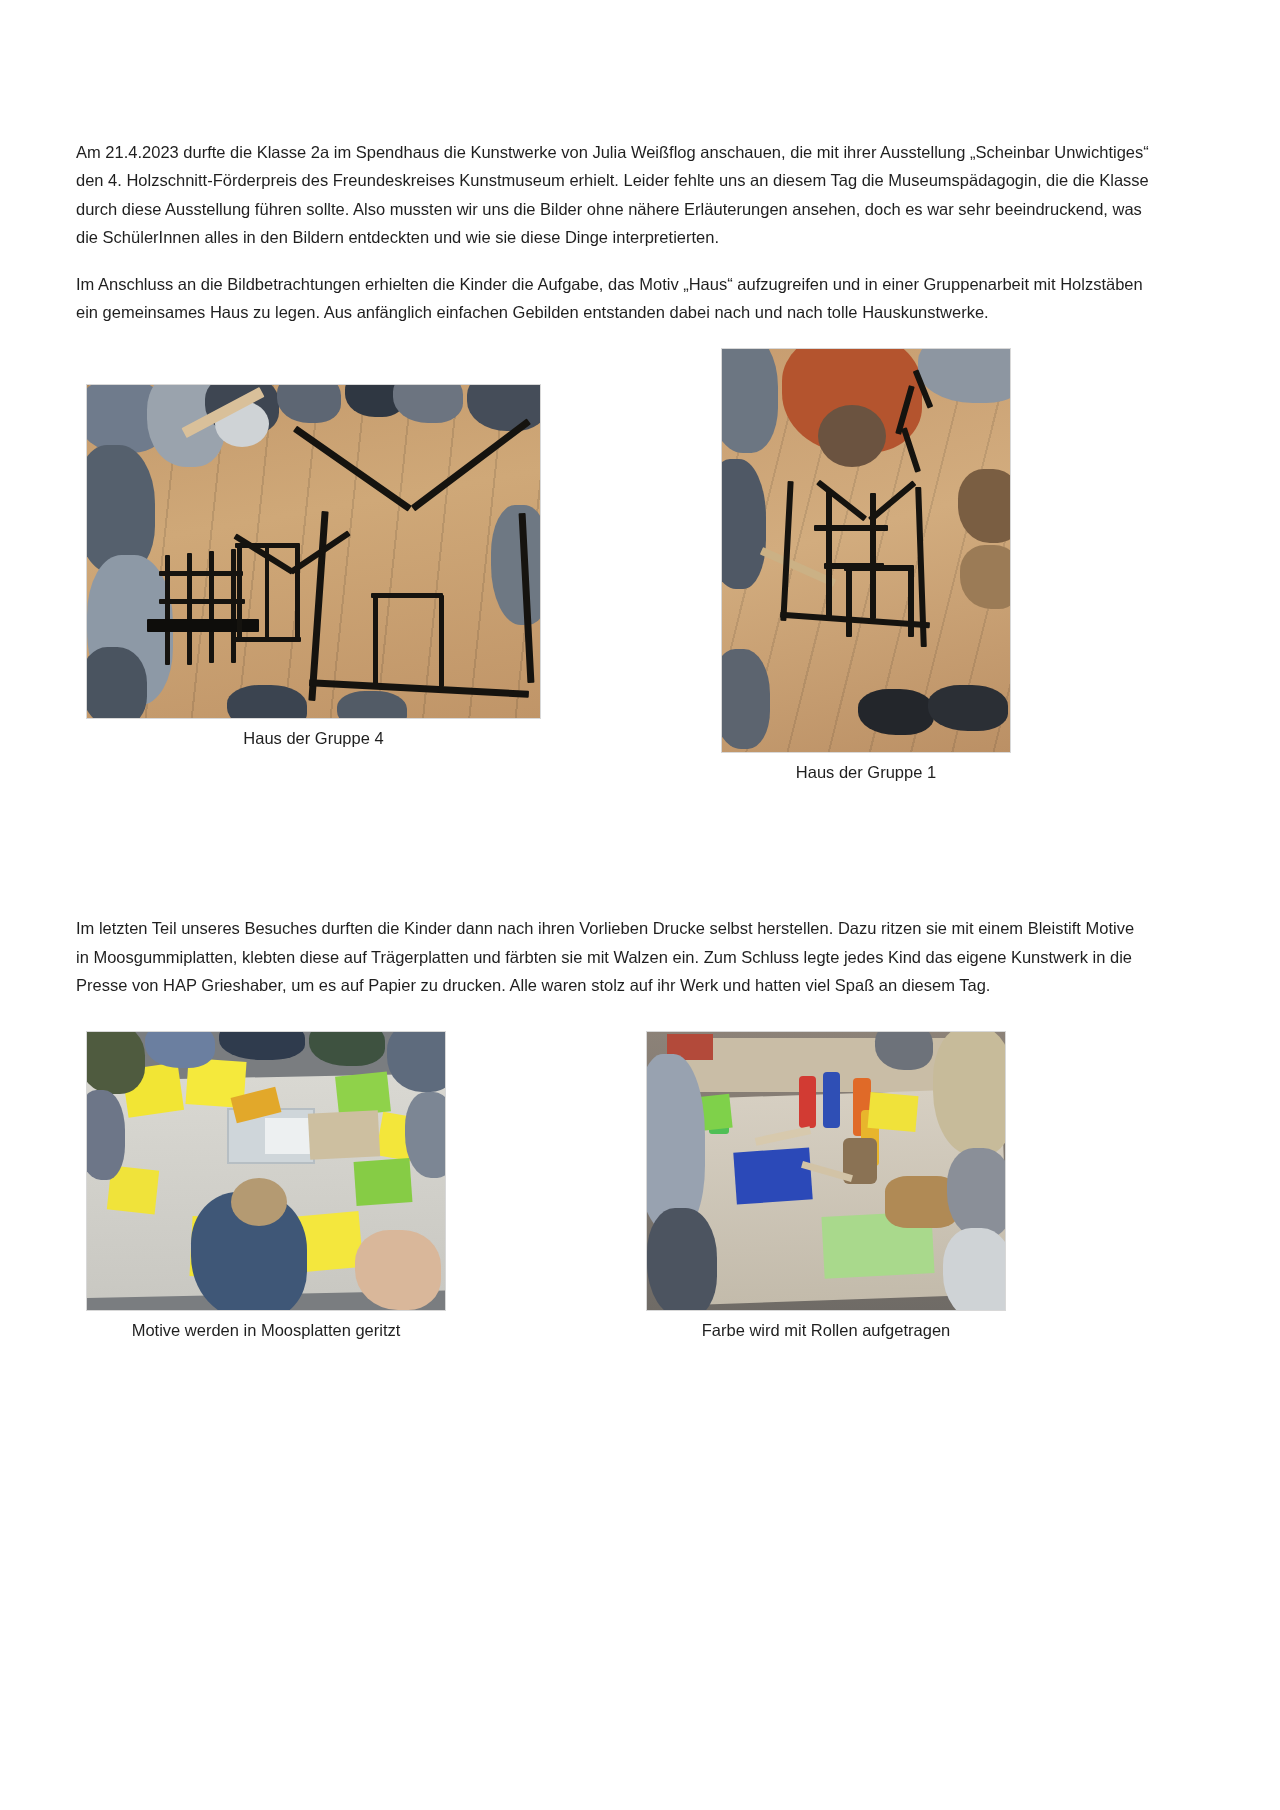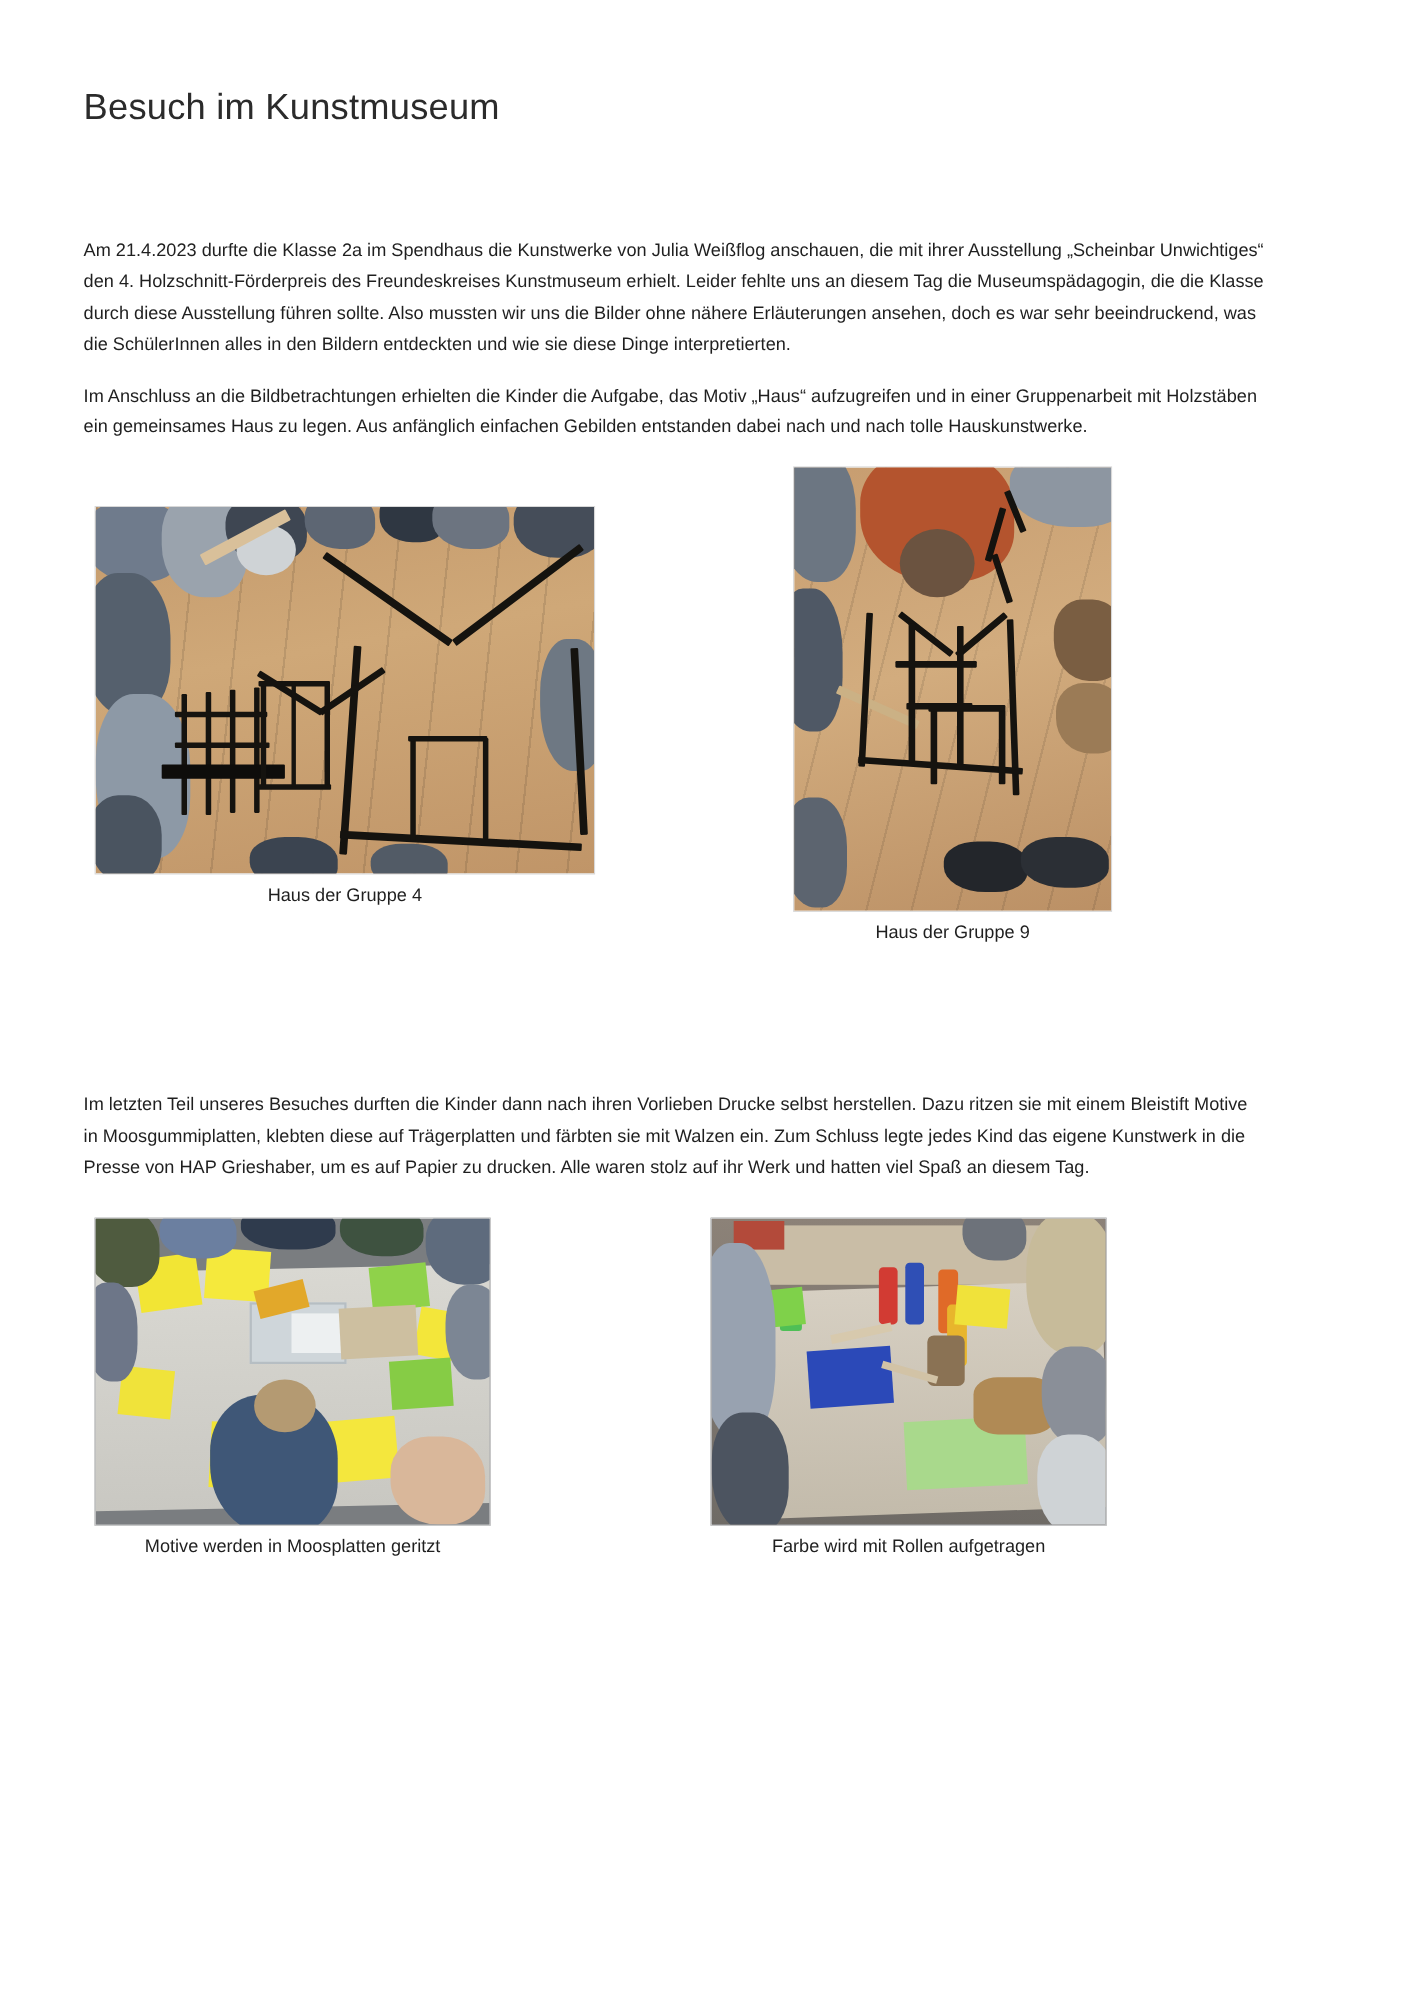--- a/index.html
+++ b/index.html
@@ -30,21 +30,21 @@
     letter-spacing: 0.2px;
   }
   .para {
     font-size: 16.5px;
     line-height: 1.72;
     color: #1f1f1f;
     margin: 0 0 18px 0;
     max-width: 1075px;
     text-align: left;
   }
-  .para.first { margin-top: 98px; }
+  .para.first { margin-top: 78px; }
 
   .figures-row-1 {
     position: relative;
     height: 470px;
     margin-top: 6px;
   }
   .fig {
     position: absolute;
   }
   .photo {
@@ -119,21 +119,20 @@
     position: relative;
     height: 330px;
     margin-top: 14px;
   }
 </style>
 </head>
 <body>
 
 <div class="page">
 
-  <h1 class="doc-title">Besuch im Kunstmuseum</h1>
 
   <p class="para first">Am 21.4.2023 durfte die Klasse 2a im Spendhaus die Kunstwerke von Julia Weißflog anschauen, die mit ihrer Ausstellung „Scheinbar Unwichtiges“ den 4. Holzschnitt-Förderpreis des Freundeskreises Kunstmuseum erhielt. Leider fehlte uns an diesem Tag die Museumspädagogin, die die Klasse durch diese Ausstellung führen sollte. Also mussten wir uns die Bilder ohne nähere Erläuterungen ansehen, doch es war sehr beeindruckend, was die SchülerInnen alles in den Bildern entdeckten und wie sie diese Dinge interpretierten.</p>
   <p class="para">Im Anschluss an die Bildbetrachtungen erhielten die Kinder die Aufgabe, das Motiv „Haus“ aufzugreifen und in einer Gruppenarbeit mit Holzstäben ein gemeinsames Haus zu legen. Aus anfänglich einfachen Gebilden entstanden dabei nach und nach tolle Hauskunstwerke.</p>
 
   <div class="figures-row-1">
 
     <div class="fig" style="left:10px; top:40px;">
       <div class="photo p1">
         <div class="floor"></div>
 
@@ -213,21 +212,21 @@
         <div class="stick" style="left:102px; top:214px; width:60px; height:6px;"></div>
 
         <div class="stick" style="left:180px; top:36px; width:6px; height:50px; transform:rotate(16deg);"></div>
         <div class="stick" style="left:186px; top:78px; width:6px; height:46px; transform:rotate(-18deg);"></div>
         <div class="stick" style="left:198px; top:20px; width:6px; height:40px; transform:rotate(-22deg);"></div>
 
         <div class="stick" style="left:124px; top:218px; width:6px; height:70px;"></div>
         <div class="stick" style="left:186px; top:216px; width:6px; height:72px;"></div>
         <div class="stick" style="left:122px; top:216px; width:68px; height:6px;"></div>
       </div>
-      <div class="caption">Haus der Gruppe 9</div>
+      <div class="caption">Haus der Gruppe 1</div>
     </div>
 
   </div>
 
   <p class="para" style="margin-top:100px;">Im letzten Teil unseres Besuches durften die Kinder dann nach ihren Vorlieben Drucke selbst herstellen. Dazu ritzen sie mit einem Bleistift Motive in Moosgummiplatten, klebten diese auf Trägerplatten und färbten sie mit Walzen ein. Zum Schluss legte jedes Kind das eigene Kunstwerk in die Presse von HAP Grieshaber, um es auf Papier zu drucken. Alle waren stolz auf ihr Werk und hatten viel Spaß an diesem Tag.</p>
 
   <div class="figures-row-2">
 
     <div class="fig" style="left:570px; top:14px;">
       <div class="photo p4">

